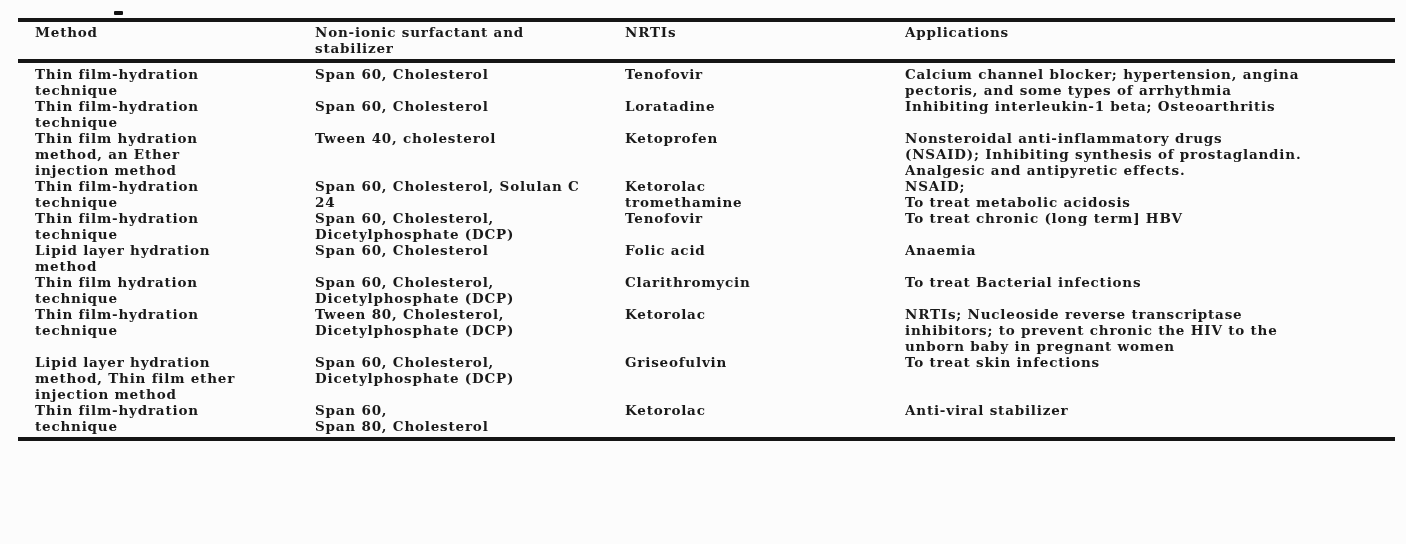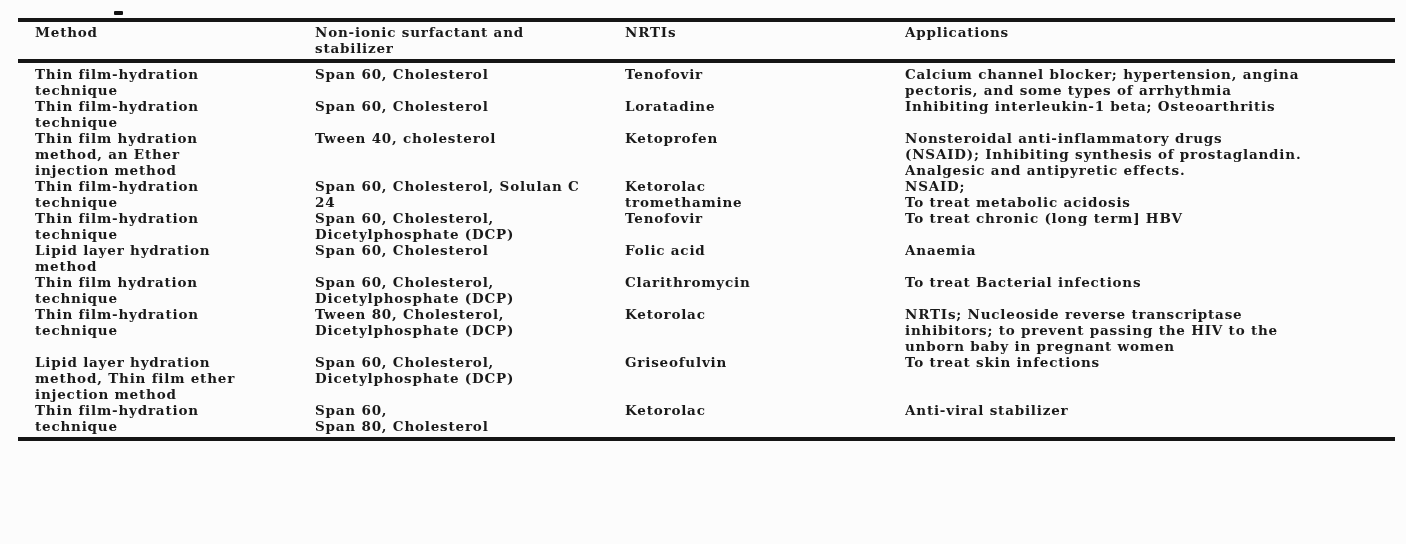--- a/index.html
+++ b/index.html
@@ -137,21 +137,21 @@
           <td>Clarithromycin</td>
           <td>To treat Bacterial infections</td>
         </tr>
         <tr>
           <td>Thin film-hydration
 technique</td>
           <td>Tween 80, Cholesterol,
 Dicetylphosphate (DCP)</td>
           <td>Ketorolac</td>
           <td>NRTIs; Nucleoside reverse transcriptase
-inhibitors; to prevent passing the HIV to the
+inhibitors; to prevent chronic the HIV to the
 unborn baby in pregnant women</td>
         </tr>
         <tr>
           <td>Lipid layer hydration
 method, Thin film ether
 injection method</td>
           <td>Span 60, Cholesterol,
 Dicetylphosphate (DCP)</td>
           <td>Griseofulvin</td>
           <td>To treat skin infections</td>

